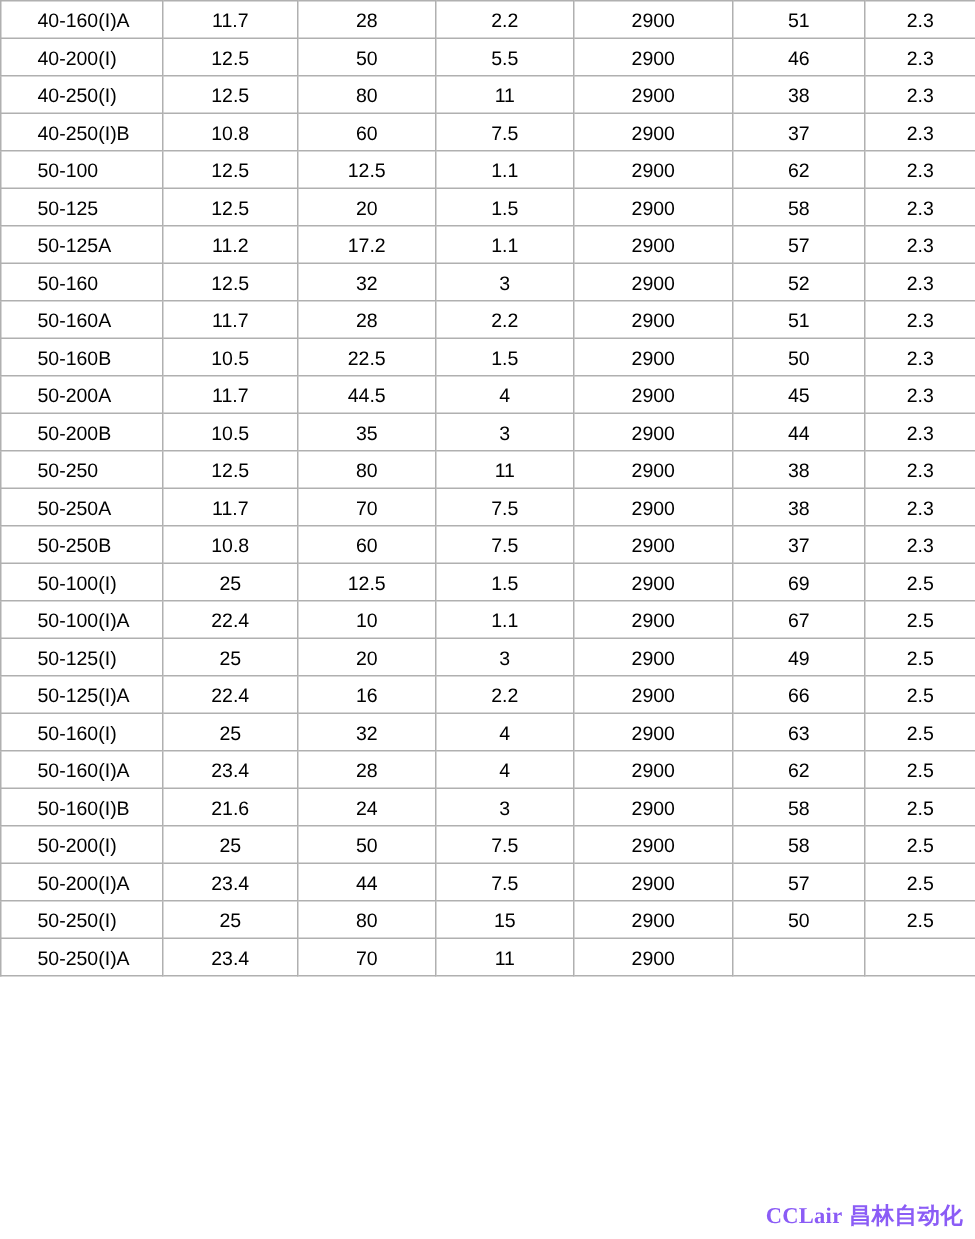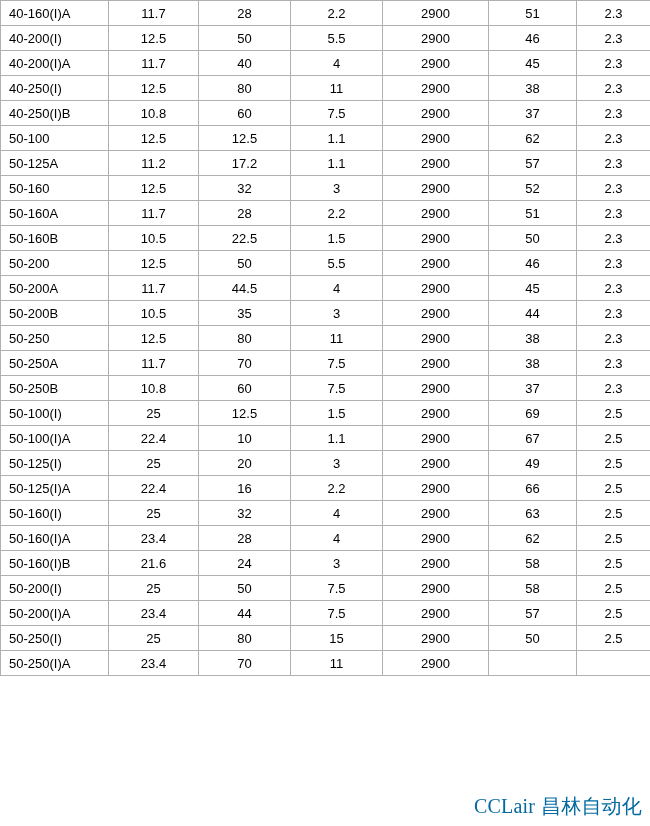--- a/index.html
+++ b/index.html
@@ -25,38 +25,38 @@
     color: #000000;
     text-align: center;
     vertical-align: middle;
     padding: 0;
     background: #ffffff;
     white-space: nowrap;
     overflow: hidden;
   }
   #spec-table td.model {
     text-align: left;
-    padding-left: 8px;
+    padding-left: 24px;
   }
   
   col.c0 { width: 108px; }
   col.c1 { width: 90px; }
   col.c2 { width: 92px; }
   col.c3 { width: 92px; }
   col.c4 { width: 106px; }
   col.c5 { width: 88px; }
   col.c6 { width: 74px; }
 
   #watermark {
     position: absolute;
     right: 8px;
     bottom: 6px;
-    font-size: 20px;
-    font-weight: normal;
-    color: #0369a1;
+    font-size: 15px;
+    font-weight: bold;
+    color: #8b5cf6;
     letter-spacing: 0.2px;
     pointer-events: none;
   }
   #watermark .brand-en { font-family: "Liberation Serif", serif; }
   #watermark .brand-cn { font-family: "DejaVu Sans", sans-serif; }
 </style>
 </head>
 <body>
 
 <table id="spec-table">
@@ -82,29 +82,20 @@
       <tr>
         <td class="model">40-200(I)</td>
         <td>12.5</td>
         <td>50</td>
         <td>5.5</td>
         <td>2900</td>
         <td>46</td>
         <td>2.3</td>
       </tr>
       <tr>
-        <td class="model">40-200(I)A</td>
-        <td>11.7</td>
-        <td>40</td>
-        <td>4</td>
-        <td>2900</td>
-        <td>45</td>
-        <td>2.3</td>
-      </tr>
-      <tr>
         <td class="model">40-250(I)</td>
         <td>12.5</td>
         <td>80</td>
         <td>11</td>
         <td>2900</td>
         <td>38</td>
         <td>2.3</td>
       </tr>
       <tr>
         <td class="model">40-250(I)B</td>
@@ -115,20 +106,29 @@
         <td>37</td>
         <td>2.3</td>
       </tr>
       <tr>
         <td class="model">50-100</td>
         <td>12.5</td>
         <td>12.5</td>
         <td>1.1</td>
         <td>2900</td>
         <td>62</td>
+        <td>2.3</td>
+      </tr>
+      <tr>
+        <td class="model">50-125</td>
+        <td>12.5</td>
+        <td>20</td>
+        <td>1.5</td>
+        <td>2900</td>
+        <td>58</td>
         <td>2.3</td>
       </tr>
       <tr>
         <td class="model">50-125A</td>
         <td>11.2</td>
         <td>17.2</td>
         <td>1.1</td>
         <td>2900</td>
         <td>57</td>
         <td>2.3</td>
@@ -151,29 +151,20 @@
         <td>51</td>
         <td>2.3</td>
       </tr>
       <tr>
         <td class="model">50-160B</td>
         <td>10.5</td>
         <td>22.5</td>
         <td>1.5</td>
         <td>2900</td>
         <td>50</td>
-        <td>2.3</td>
-      </tr>
-      <tr>
-        <td class="model">50-200</td>
-        <td>12.5</td>
-        <td>50</td>
-        <td>5.5</td>
-        <td>2900</td>
-        <td>46</td>
         <td>2.3</td>
       </tr>
       <tr>
         <td class="model">50-200A</td>
         <td>11.7</td>
         <td>44.5</td>
         <td>4</td>
         <td>2900</td>
         <td>45</td>
         <td>2.3</td>

